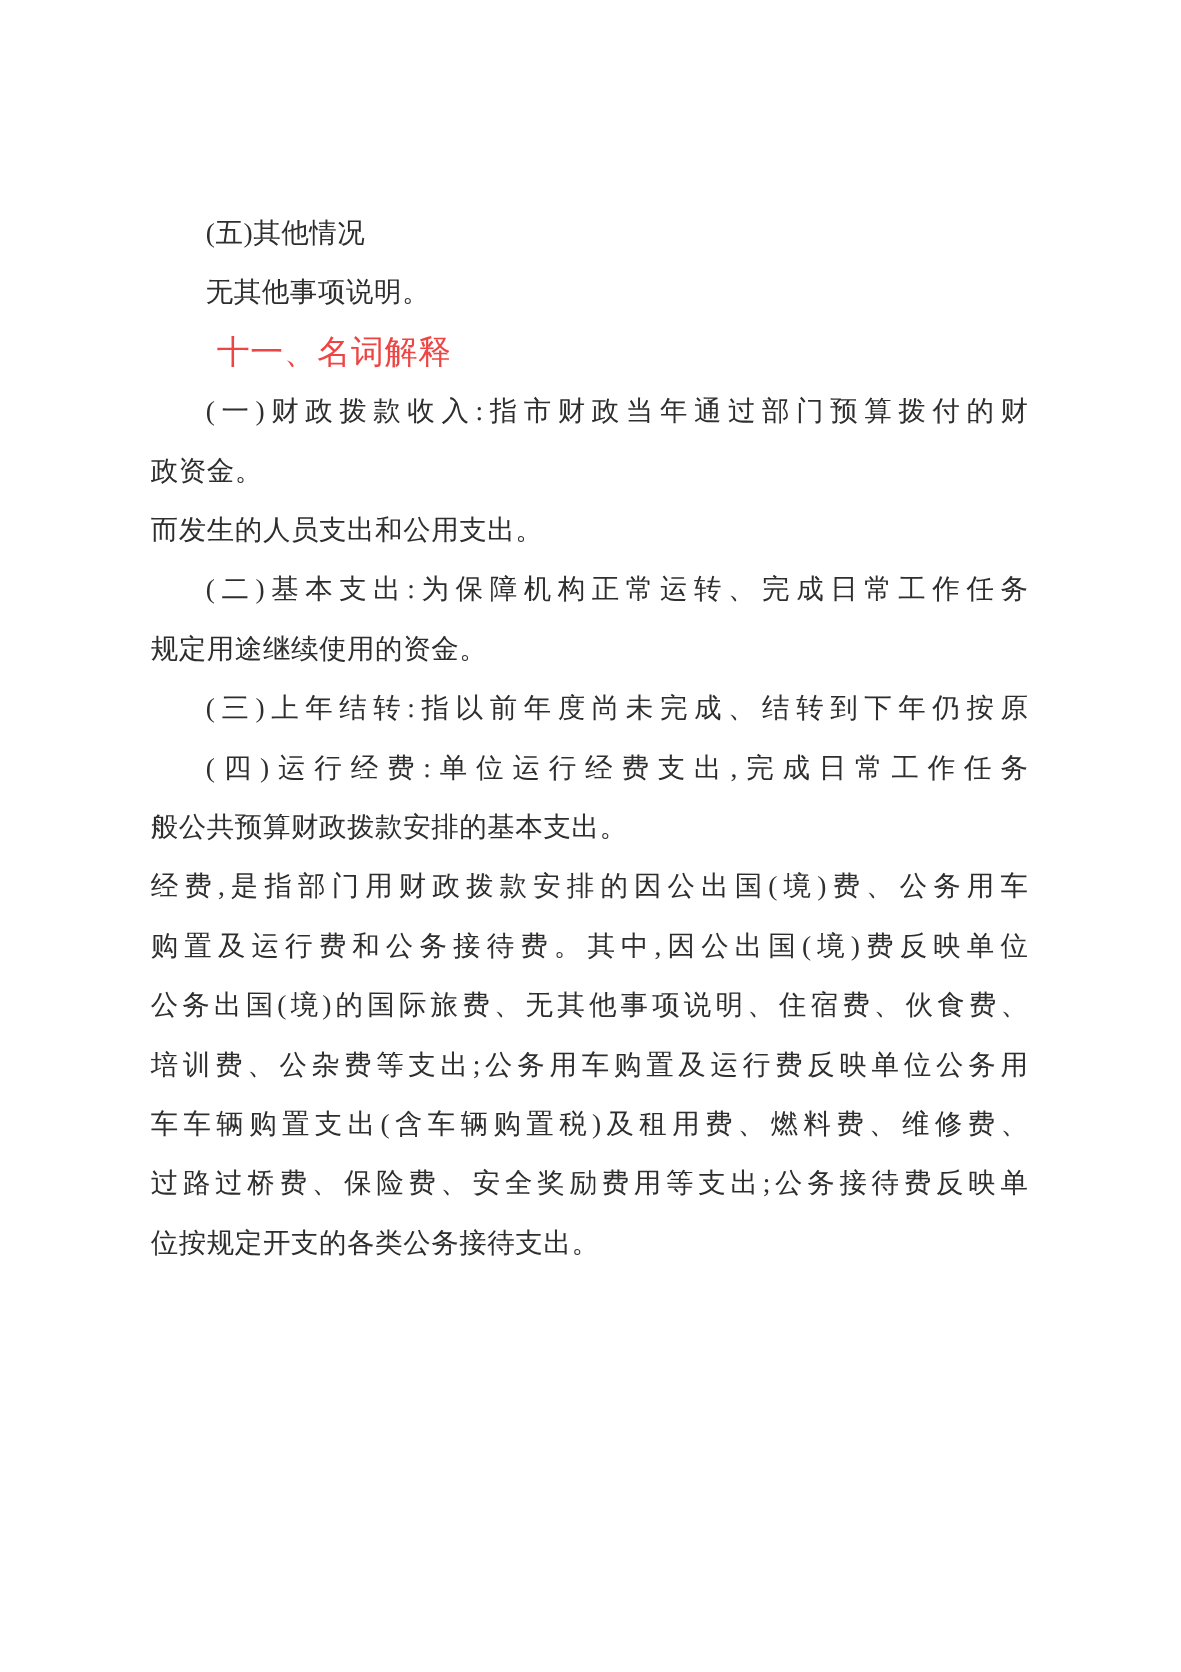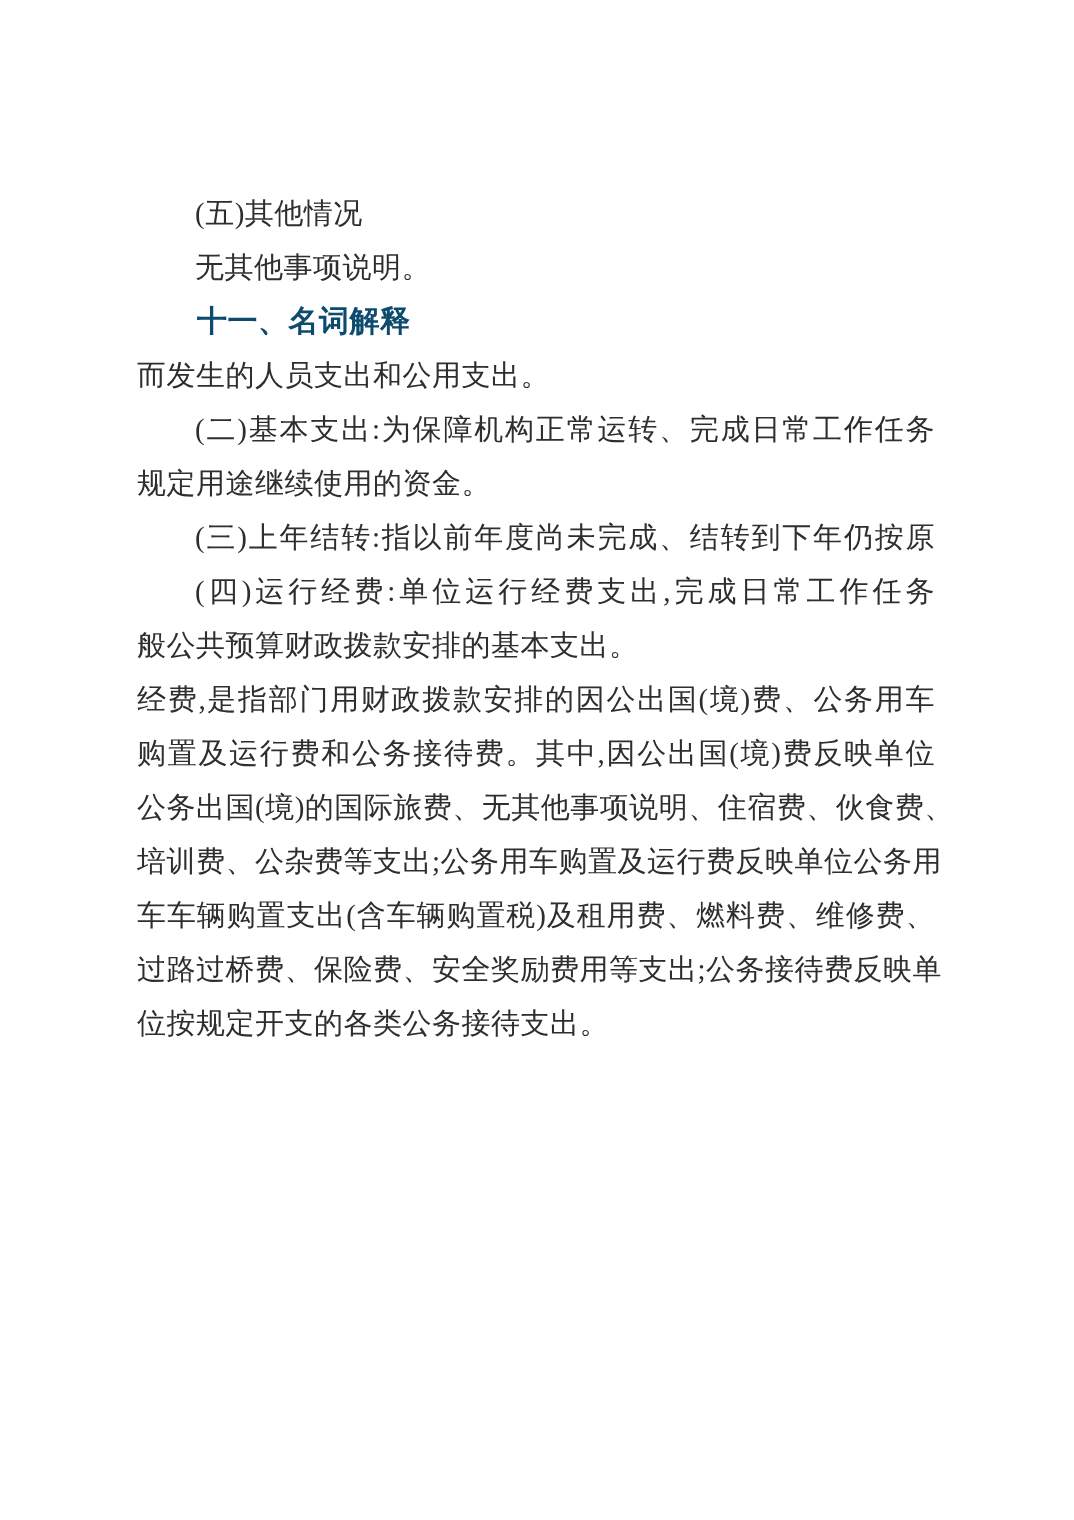--- a/index.html
+++ b/index.html
@@ -24,55 +24,59 @@
   }
   .text-block {
     position: absolute;
     left: 137px;
     top: 186px;
     width: 798px;
   }
   .line {
     height: 54px;
     line-height: 54px;
-    font-size: 29px;
+    font-size: 25px;
     color: #2e2e2e;
     text-align: justify;
     text-align-last: justify;
     text-justify: inter-character;
     white-space: nowrap;
     letter-spacing: 0.5px;
   }
   .line.para-first {
     text-indent: 2em;
   }
   .line.para-last {
     text-align-last: left;
     white-space: normal;
   }
   .para.heading .line {
     font-family: "Liberation Sans", "DejaVu Sans", sans-serif;
-    font-weight: 700;
+    font-weight: 400;
     font-size: 30px;
-    color: #0c4a6e;
+    color: #ef4444;
   }
 </style>
 </head>
 <body>
 
 <div class="page">
   <div class="text-block" id="text-block">
       <div class="para body">
         <div class="line para-first para-last">(五)其他情况</div>
       </div>
       <div class="para body">
         <div class="line para-first para-last">无其他事项说明。</div>
       </div>
       <div class="para heading">
         <div class="line para-first para-last">十一、名词解释</div>
+      </div>
+      <div class="para body">
+        <div class="line para-first">(一)财政拨款收入:指市财政当年通过部门预算拨付的财</div>
+        <div class="line para-last">政资金。</div>
       </div>
       <div class="para body">
         <div class="line para-last">而发生的人员支出和公用支出。</div>
         <div class="line para-first">(二)基本支出:为保障机构正常运转、完成日常工作任务</div>
       </div>
       <div class="para body">
         <div class="line para-last">规定用途继续使用的资金。</div>
         <div class="line para-first">(三)上年结转:指以前年度尚未完成、结转到下年仍按原</div>
       </div>
       <div class="para body">

